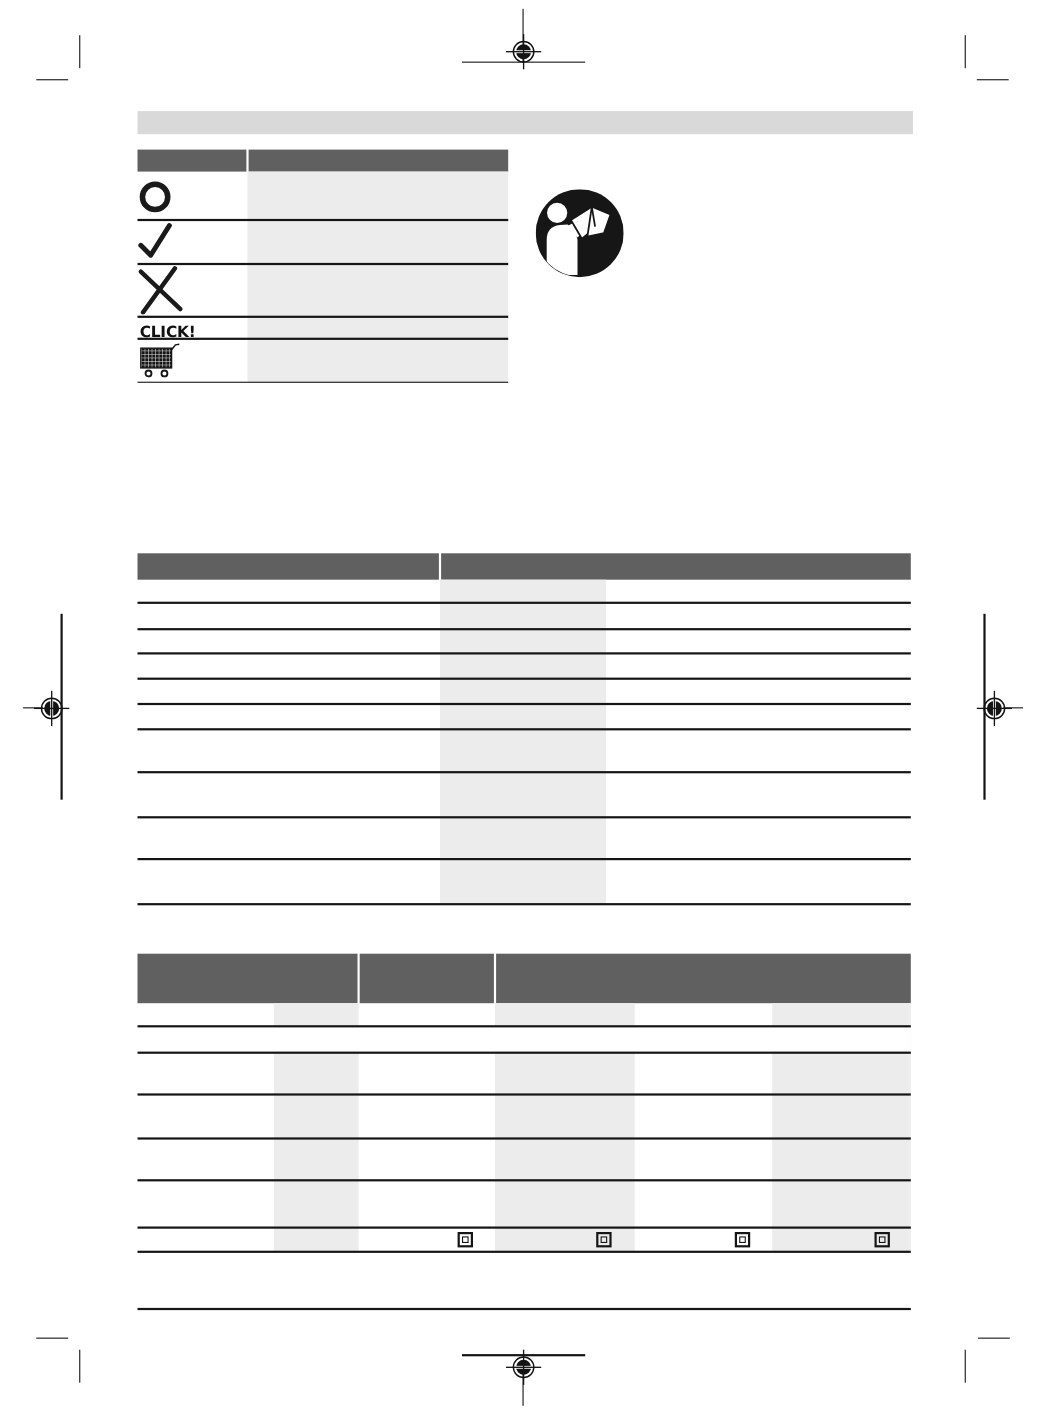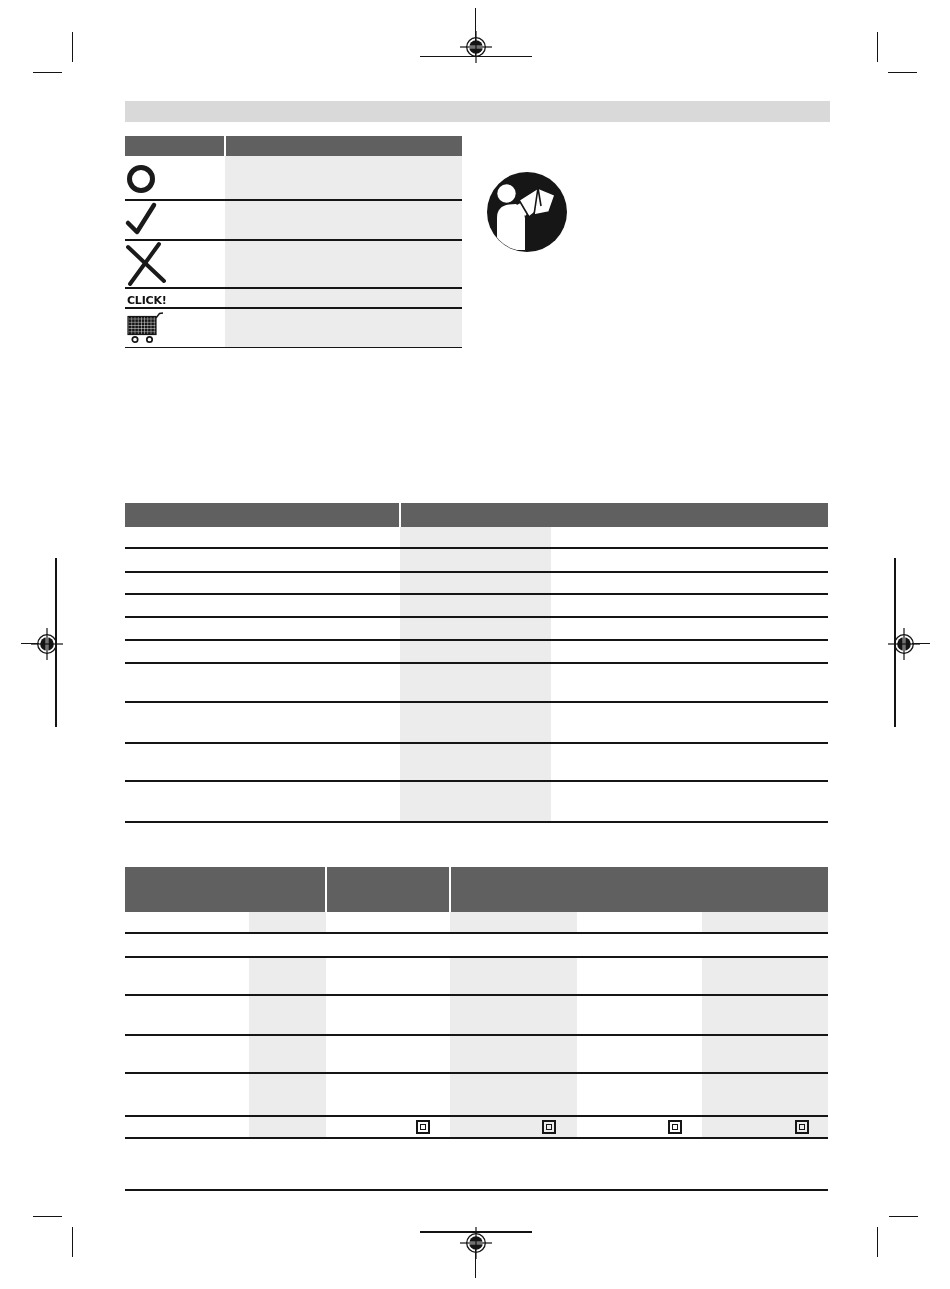--- a/index.html
+++ b/index.html
@@ -13,21 +13,21 @@
   .hdr   { position:absolute; background:#606060; }
   .shade { position:absolute; background:#ececec; }
   .banner{ position:absolute; background:#d9d9d9; }
   .rowline { position:absolute; background:#151515; height:1.7px; }
   .thinline{ position:absolute; background:#151515; height:1.6px; }
   .whiterow{ position:absolute; background:#ffffff; }
   .rule  { position:absolute; background:#151515; height:2px; }
   
   .ring { position:absolute; width:28px; height:28px; border:5px solid #1a1a1a; border-radius:50%; }
   
-  .click { position:absolute; font-size:11px; font-weight:bold; letter-spacing:-0.2px; color:#111111; }
+  .click { position:absolute; font-size:14px; font-weight:bold; letter-spacing:-0.2px; color:#111111; }
   
   .dsq { position:absolute; width:14px; height:14px; border:2px solid #161616;
          display:flex; align-items:center; justify-content:center; background:transparent; }
   .dsq i { display:block; width:6px; height:6px; border:1.6px solid #161616; }
 </style>
 </head>
 <body>
 
 <div class="page">
 

